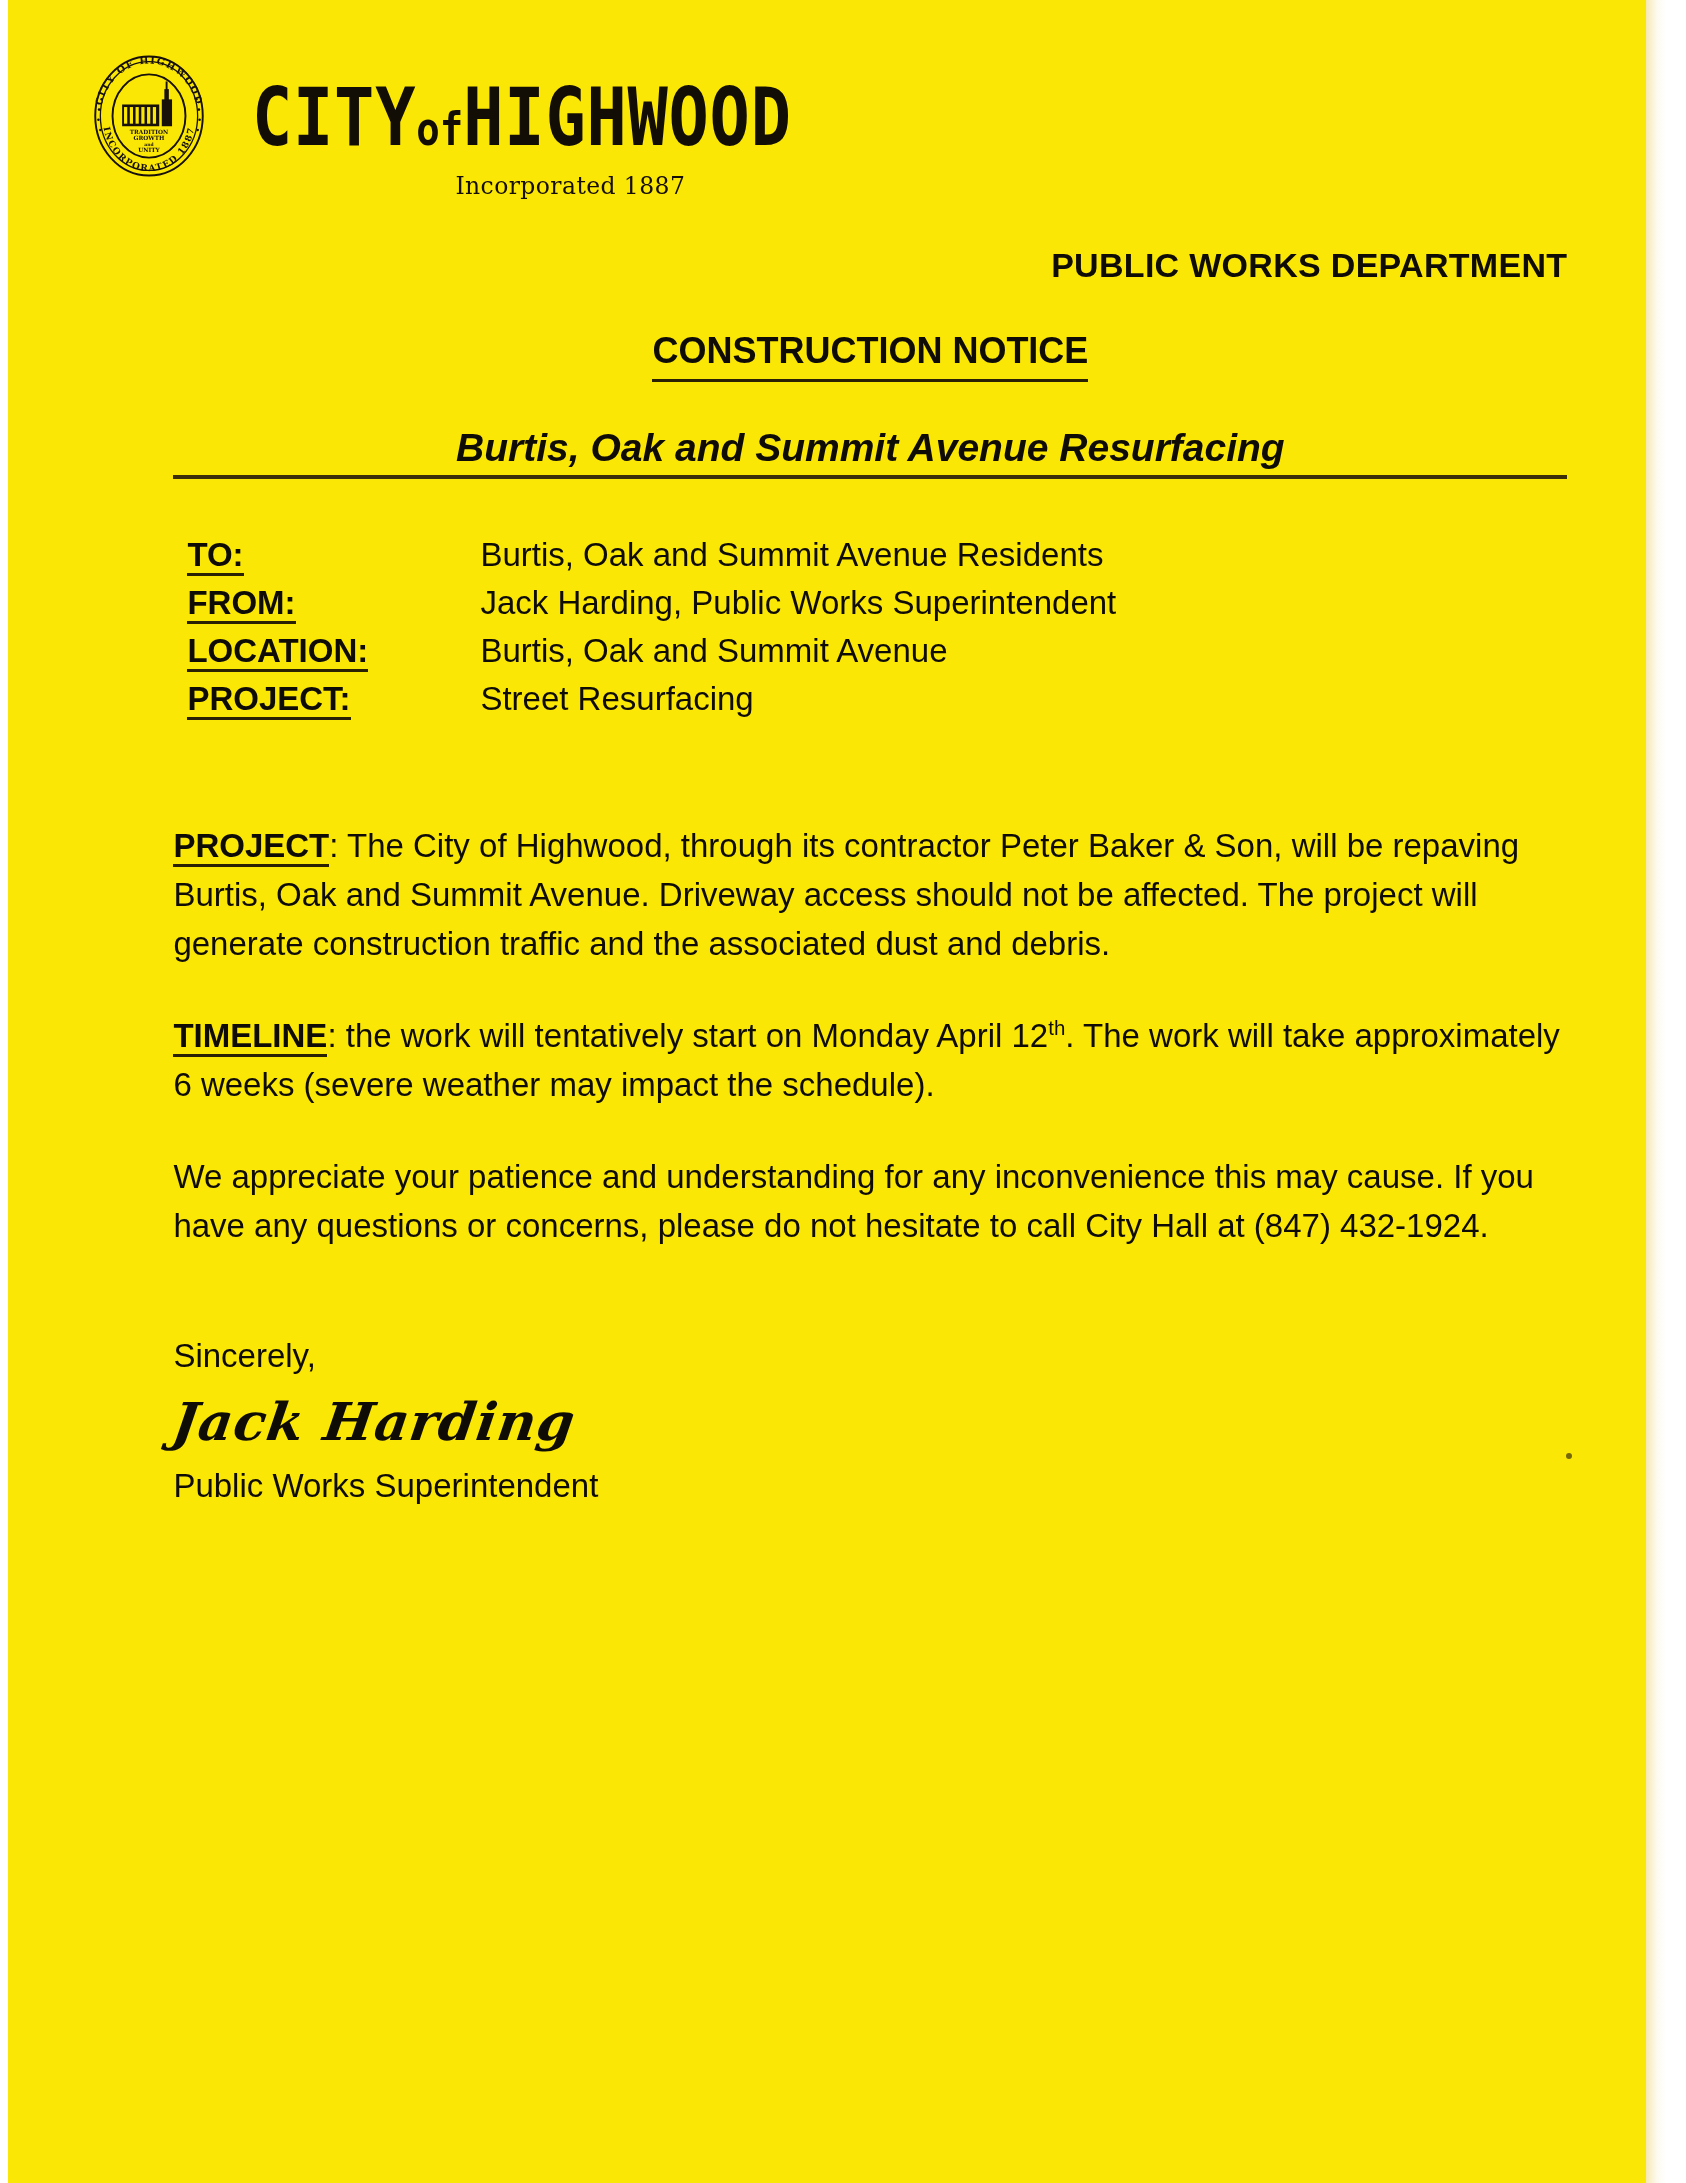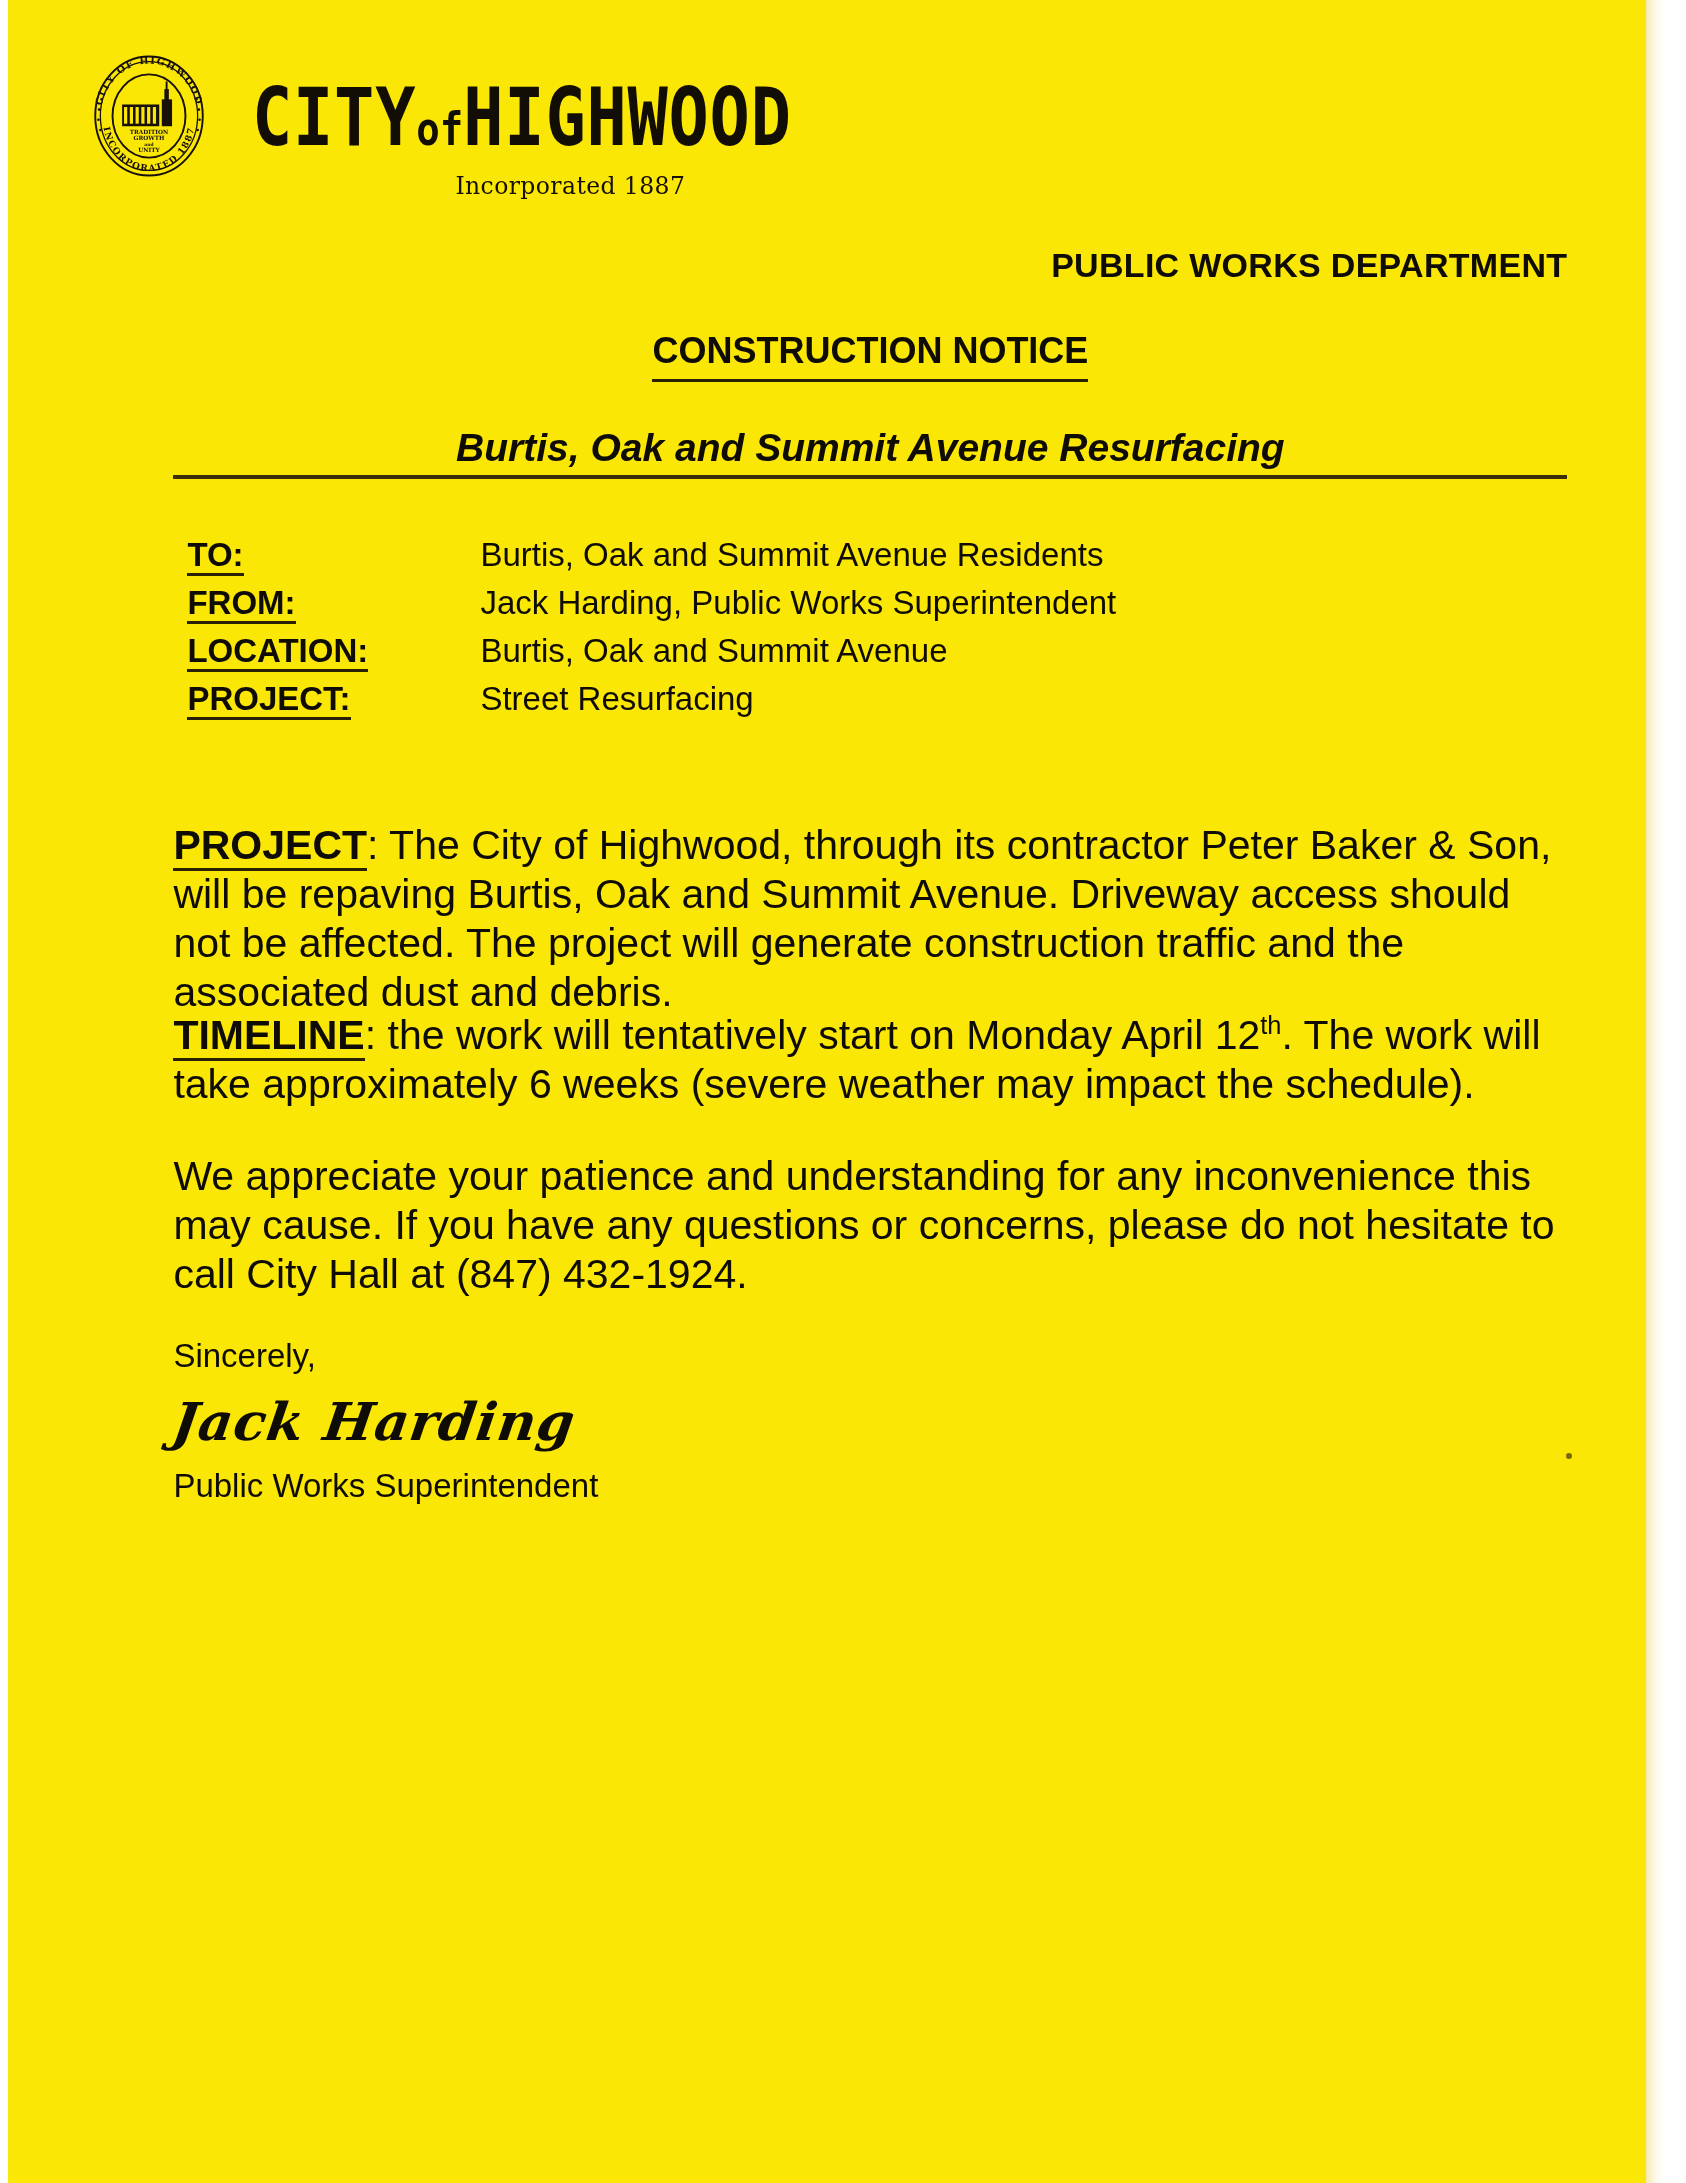--- a/index.html
+++ b/index.html
@@ -184,21 +184,21 @@
   .field-row.start-date .field-value {
     left: 397px;
     font-weight: bold;
   }
 
   
   .para {
     position: absolute;
     left: 0;
     width: 1394px;
-    font-size: 41px;
+    font-size: 33px;
     line-height: 49px;
   }
   .para .lead {
     font-weight: bold;
     border-bottom: 3.4px solid #2a2105;
   }
   .para sup {
     font-size: 0.62em;
     vertical-align: super;
     line-height: 0;

